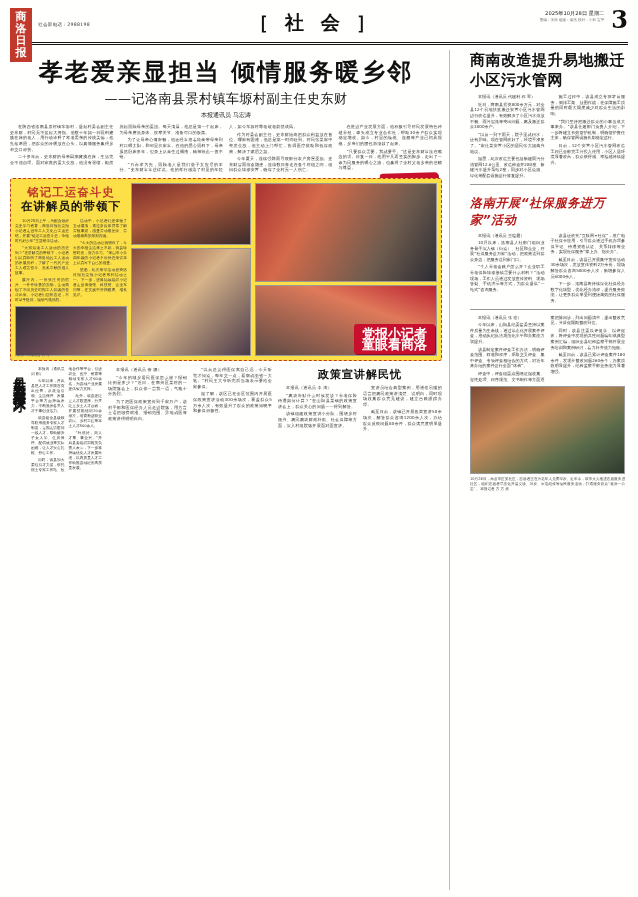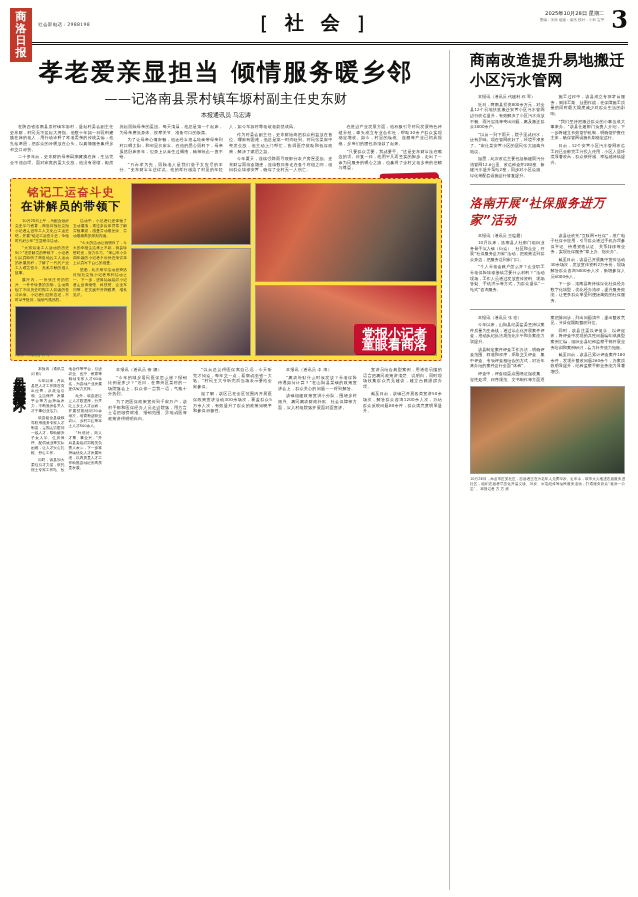--- a/index.html
+++ b/index.html
@@ -230,20 +230,21 @@
           <div class="bodytext c2">
             <p>本报讯（通讯员  徐  娜）</p>
             <p>“今年的城乡居民医保怎么缴？报销比例是多少？”近日，在商州区某村的一场院落会上，群众你一言我一语，气氛十分热烈。</p>
             <p>为了把医保政策宣传到千家万户，该村干部和医保经办人员走进院落，用方言土语把缴费标准、报销范围、异地就医等政策讲得明明白白。</p>
             <p>“以前总觉得医保离自己远，今天听完才知道，每年交一点，看病就能省一大笔。”村民王大爷听完后当场表示要给全家参保。</p>
             <p>据了解，该区已在全区范围内开展医保政策宣讲活动300余场次，覆盖群众5万余人次，有效提升了群众的政策知晓率和参保积极性。</p>
           </div>
         </div>
 
         <div class="mid-art">
+          <div class="mid-head">政策宣讲解民忧</div>
           <div class="bodytext c2">
             <p>本报讯（通讯员  李  涛）</p>
             <p>“惠农补贴什么时候发放？养老保险待遇如何计算？”在山阳县某镇的政策宣讲会上，群众关心的问题一一得到解答。</p>
             <p>该镇组建政策宣讲小分队，围绕乡村振兴、惠民惠农财政补贴、社会保障等方面，深入村组院落开展面对面宣讲。</p>
             <p>宣讲员结合典型案例，用通俗易懂的语言把惠民政策讲清楚、说明白，同时现场收集群众意见建议，建立台账跟踪办理。</p>
             <p>截至目前，该镇已开展各类宣讲50余场次，解答群众咨询1200余人次，办结群众反映问题80余件，群众满意度明显提升。</p>
           </div>
         </div>
       </div>
 

